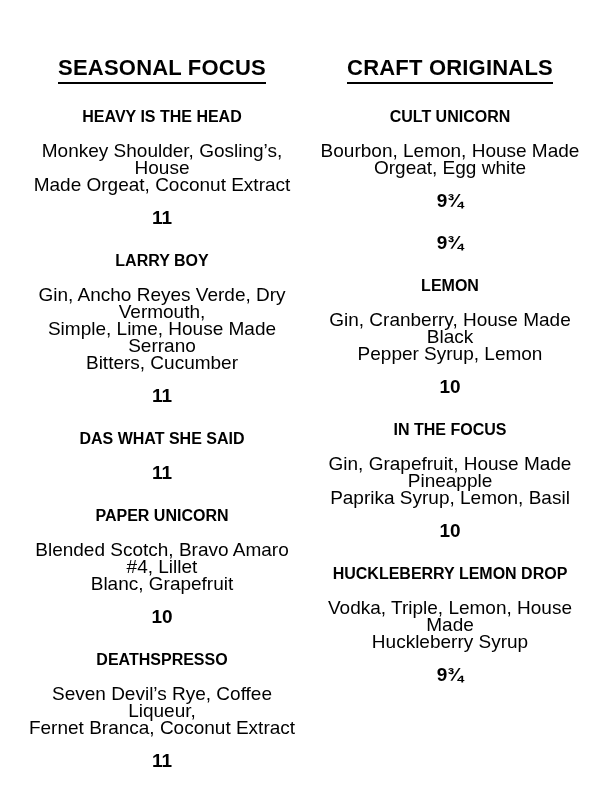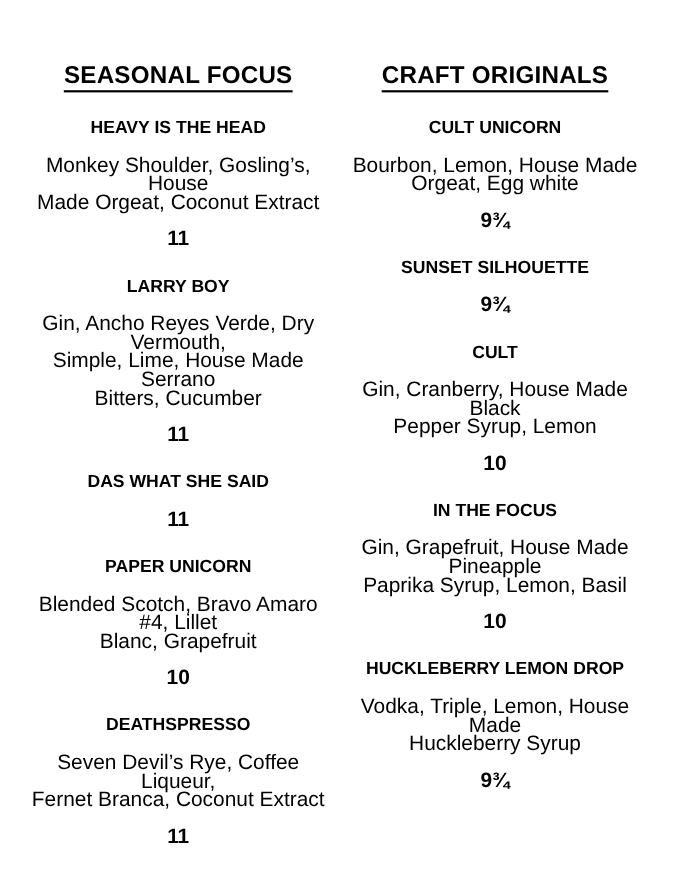--- a/index.html
+++ b/index.html
@@ -107,26 +107,25 @@
     <h1 class="col-title"><span class="underline">CRAFT ORIGINALS</span></h1>
 
     <section class="item">
       <h2 class="item-name">CULT UNICORN</h2>
       <p class="item-ingredients">Bourbon, Lemon, House Made
 Orgeat, Egg white</p>
       <p class="item-price">9¾</p>
     </section>
 
     <section class="item">
-      <h2 class="item-name">SUNSET SILHOUETTE</h2>
       <p class="item-price">9¾</p>
     </section>
 
     <section class="item">
-      <h2 class="item-name">CULT</h2>
+      <h2 class="item-name">LEMON</h2>
       <p class="item-ingredients">Gin, Cranberry, House Made Black
 Pepper Syrup, Lemon</p>
       <p class="item-price">10</p>
     </section>
 
     <section class="item">
       <h2 class="item-name">IN THE FOCUS</h2>
       <p class="item-ingredients">Gin, Grapefruit, House Made Pineapple
 Paprika Syrup, Lemon, Basil</p>
       <p class="item-price">10</p>

